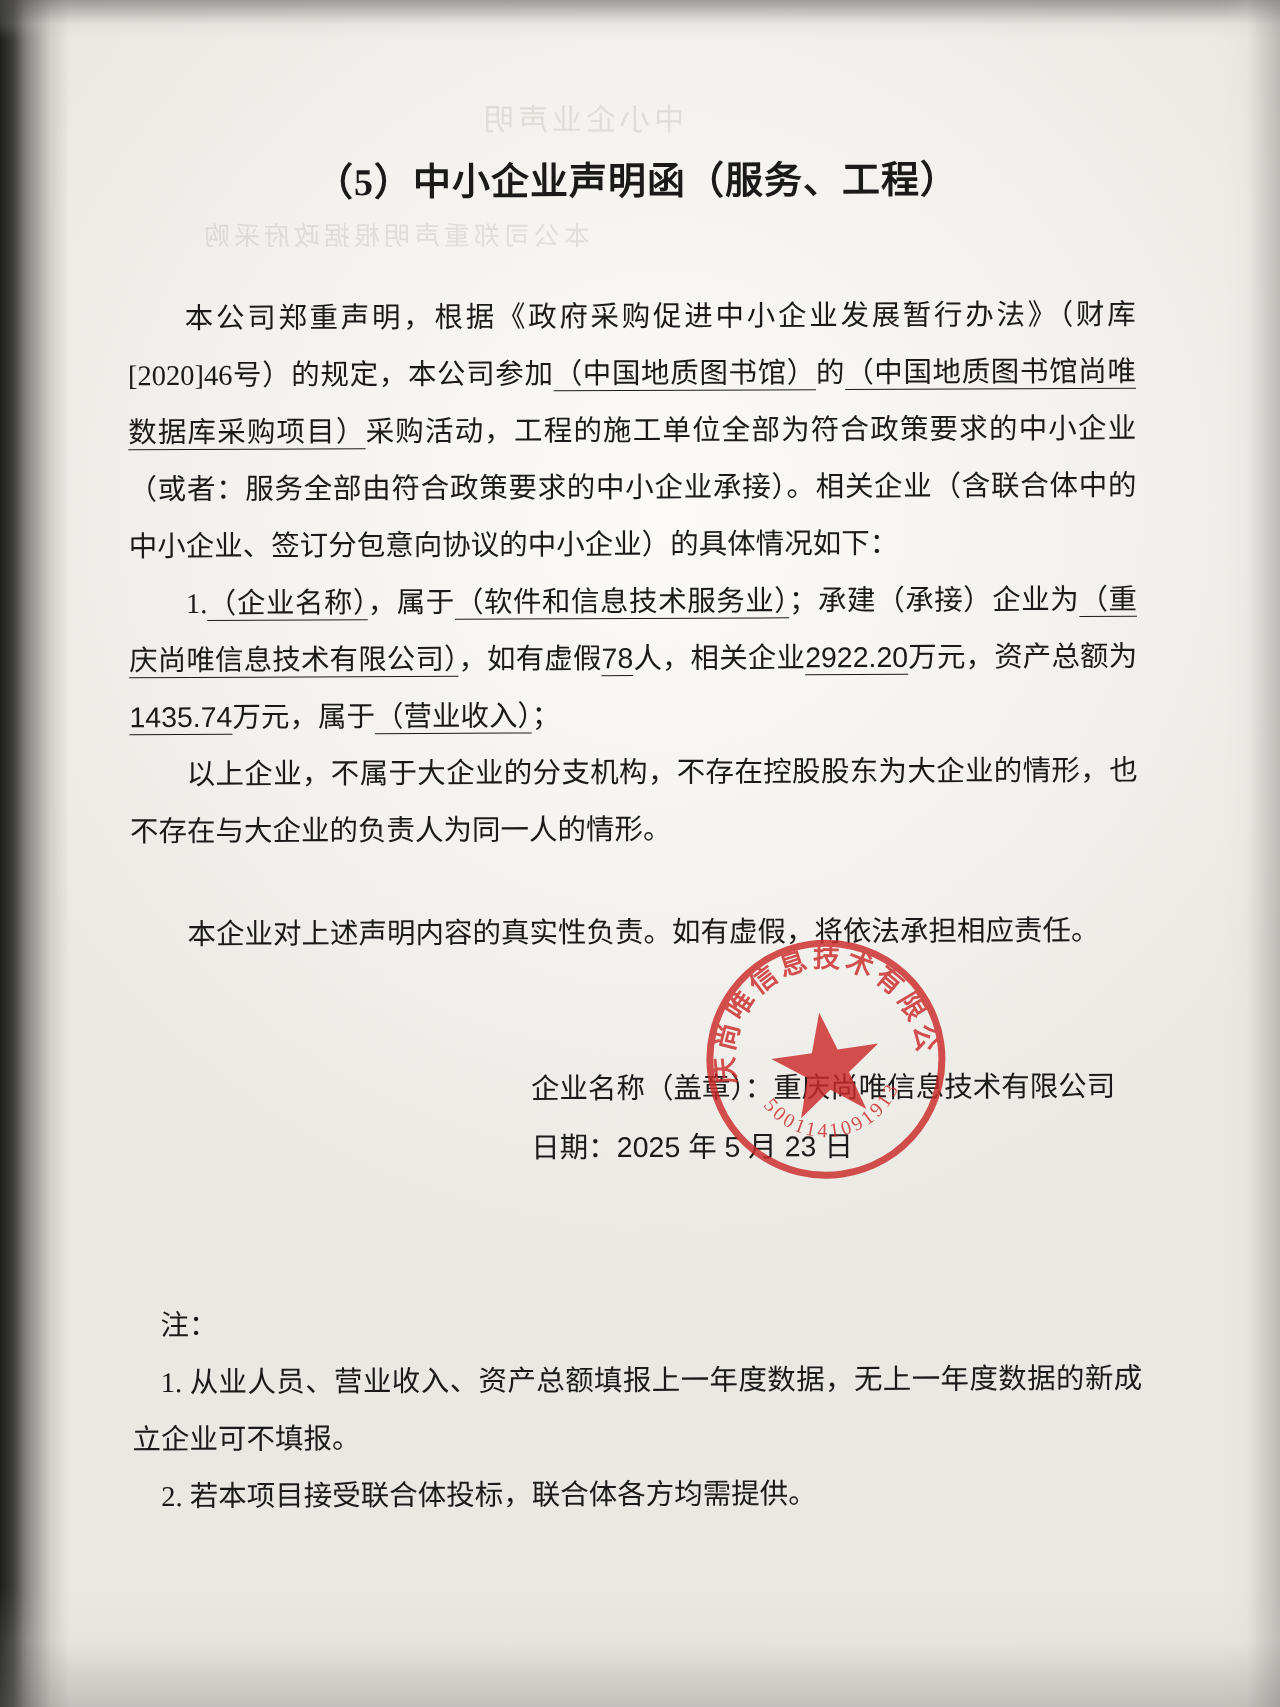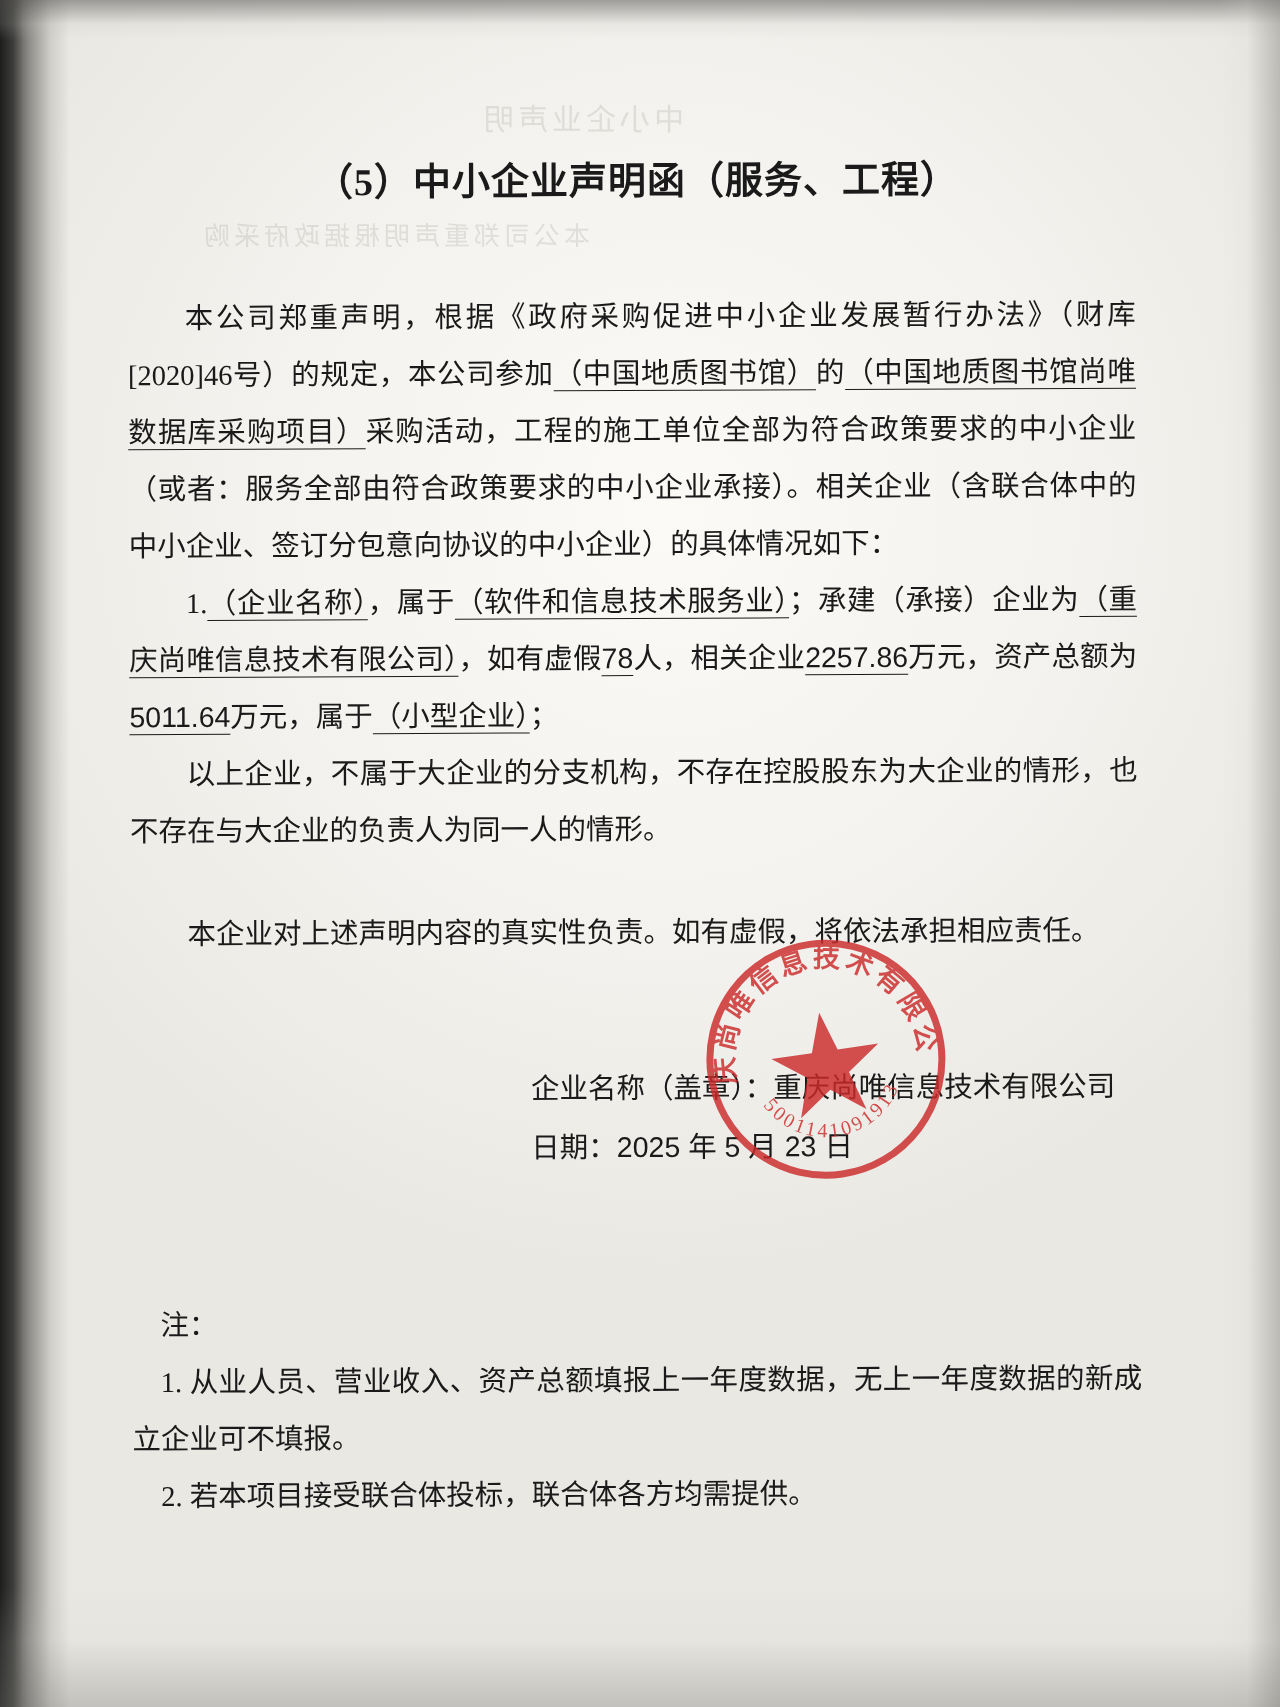--- a/index.html
+++ b/index.html
@@ -149,21 +149,21 @@
   <div class="ghost" style="left:200px; top:215px; font-size:26px;">本公司郑重声明根据政府采购</div>
 
   <div class="content">
 
     <div class="doc-title">（5）中小企业声明函（服务、工程）</div>
 
     <div class="body-block">
 
       <p class="p"><span>本公司郑重声明，根据《政府采购促进中小企业发展暂行办法》（财库[2020]46号）的规定，本公司参加</span><span class="u">（中国地质图书馆）</span><span>的</span><span class="u">（中国地质图书馆尚唯数据库采购项目）</span><span>采购活动，工程的施工单位全部为符合政策要求的中小企业（或者：服务全部由符合政策要求的中小企业承接）。相关企业（含联合体中的中小企业、签订分包意向协议的中小企业）的具体情况如下：</span></p>
 
-      <p class="p"><span>1.</span><span class="u">（企业名称）</span><span>，属于</span><span class="u">（软件和信息技术服务业）</span><span>；承建（承接）企业为</span><span class="u">（重庆尚唯信息技术有限公司）</span><span>，如有虚假</span><span class="u num">78</span><span>人，相关企业</span><span class="u num">2257.86</span><span>万元，资产总额为</span><span class="u num">5011.64</span><span>万元，属于</span><span class="u">（小型企业）</span><span>；</span></p>
+      <p class="p"><span>1.</span><span class="u">（企业名称）</span><span>，属于</span><span class="u">（软件和信息技术服务业）</span><span>；承建（承接）企业为</span><span class="u">（重庆尚唯信息技术有限公司）</span><span>，如有虚假</span><span class="u num">78</span><span>人，相关企业</span><span class="u num">2922.20</span><span>万元，资产总额为</span><span class="u num">1435.74</span><span>万元，属于</span><span class="u">（营业收入）</span><span>；</span></p>
 
       <p class="p">以上企业，不属于大企业的分支机构，不存在控股股东为大企业的情形，也不存在与大企业的负责人为同一人的情形。</p>
 
       <div class="gap-md"></div>
 
       <p class="p">本企业对上述声明内容的真实性负责。如有虚假，将依法承担相应责任。</p>
     </div>
 
     <div class="sign-block">
       <div>

